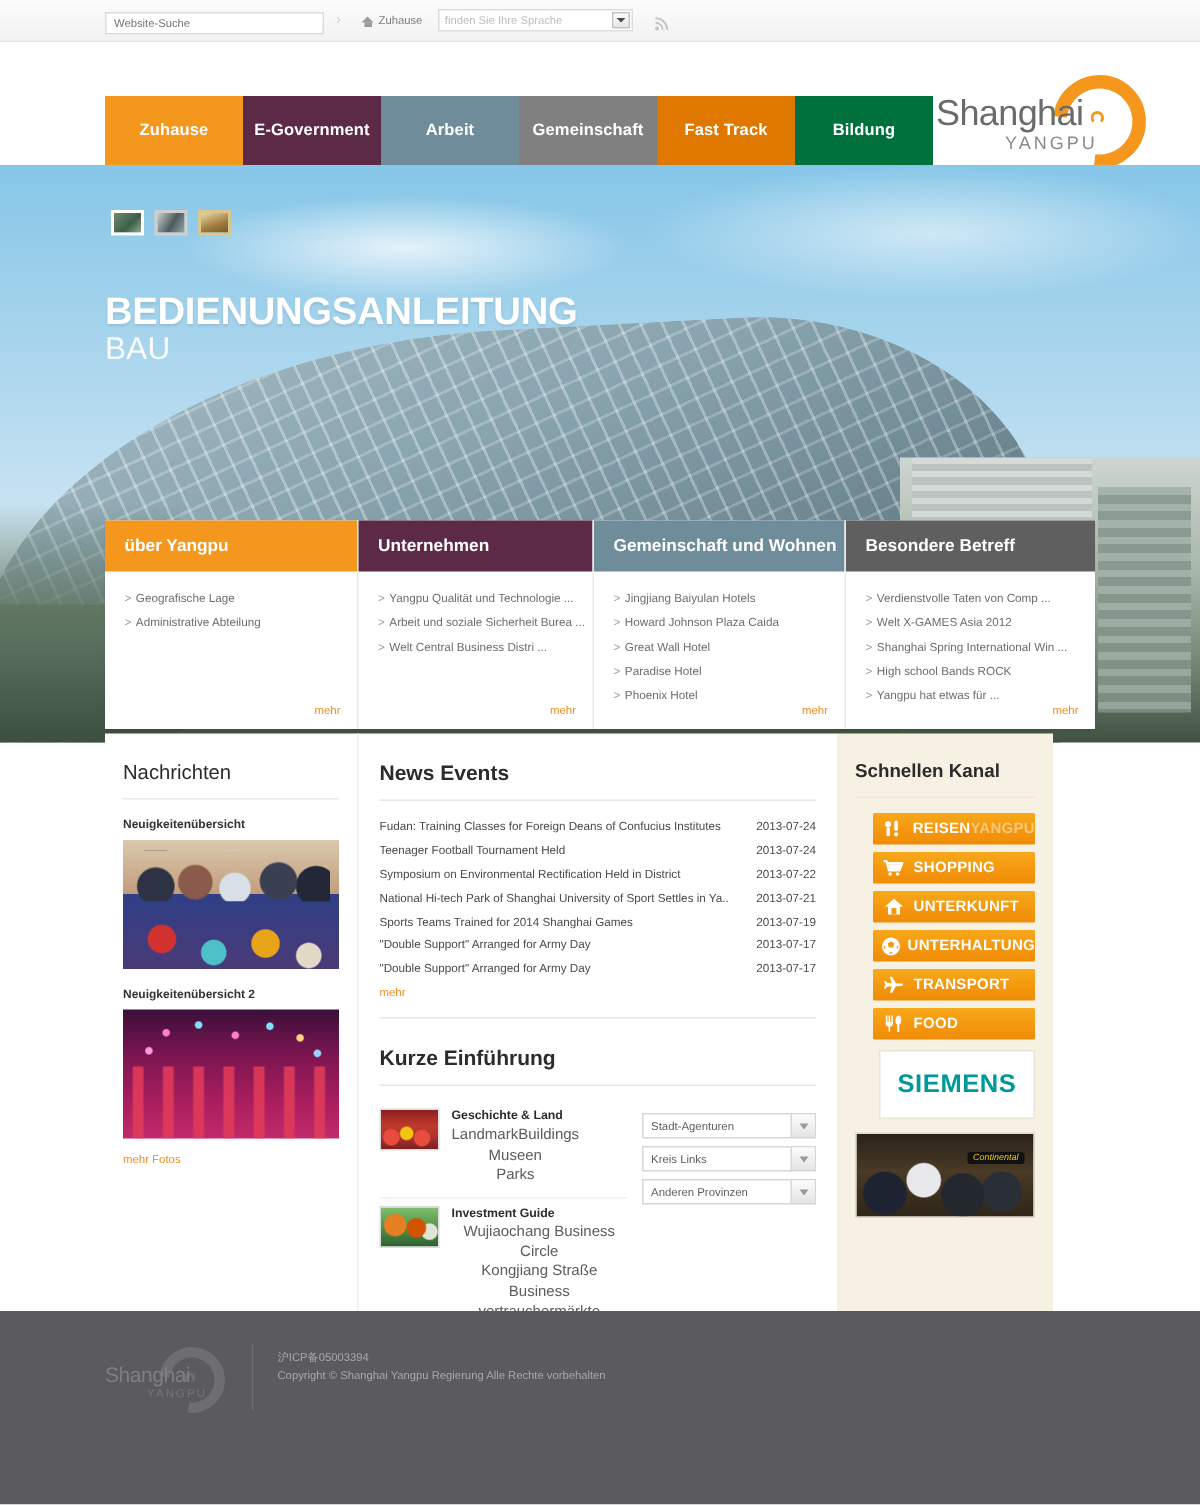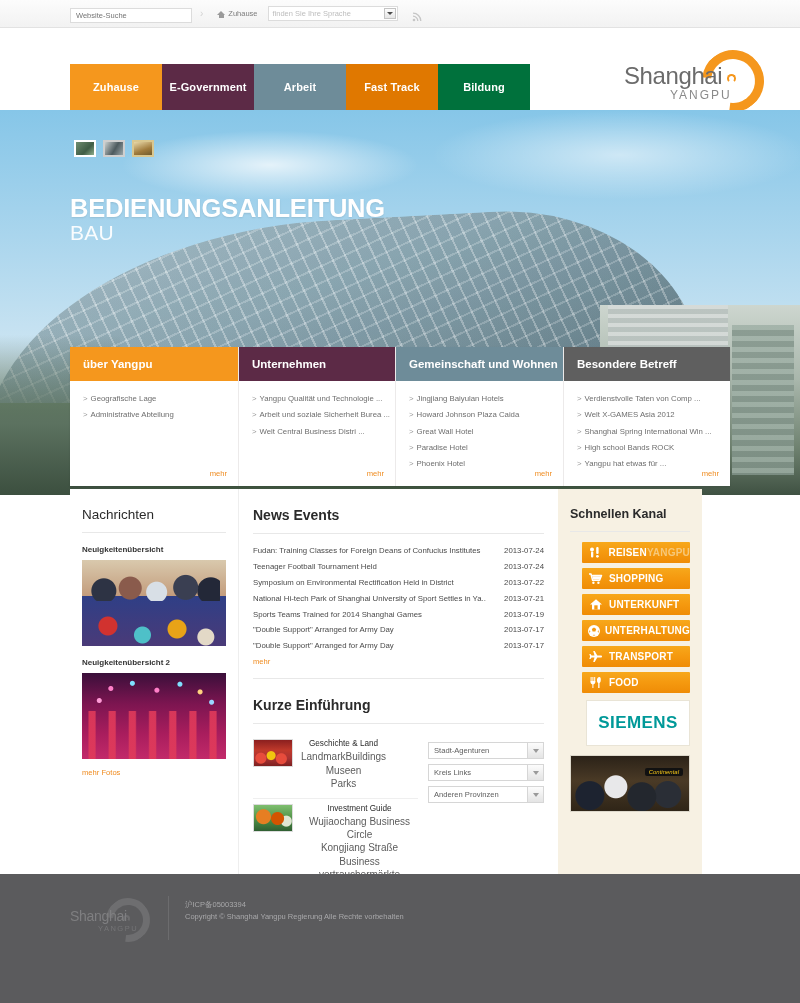--- a/index.html
+++ b/index.html
@@ -14,21 +14,21 @@
   
   .topbar {
     position: absolute; top: 0; left: 0; width: 800px; height: 28px;
     background: linear-gradient(to bottom, #fcfcfc 0%, #f2f2f2 100%);
     border-bottom: 1px solid #e2e2e2;
     display: flex; align-items: center;
   }
   .topbar-inner { display: flex; align-items: center; margin-left: 70px; gap: 6px; }
   .search-wrap { position: relative; }
   .search-input {
-    width: 122px; height: 15px; border: 1px solid #dcdcdc; background: #fff;
+    width: 146px; height: 15px; border: 1px solid #dcdcdc; background: #fff;
     font-size: 7.5px; color: #b0b0b0; padding: 0 4px 0 5px;
     font-family: "Liberation Sans", sans-serif; outline: none;
   }
   .search-arrow { font-size: 10px; color: #d3d3d3; padding: 0 2px; }
   .home-link { display: flex; align-items: center; gap: 3px; margin-left: 6px; }
   .home-icon { width: 8px; height: 8px; position: relative; display: inline-block; }
   .home-icon:before {
     content: ""; position: absolute; left: 0; top: 1px;
     border-left: 4px solid transparent; border-right: 4px solid transparent;
     border-bottom: 4px solid #9a9a9a;
@@ -269,21 +269,21 @@
   .kt2:after{content:"";display:block;height:100%;background:
       radial-gradient(circle at 25% 45%, #e67e22 0 7px, transparent 8px),
       radial-gradient(circle at 62% 52%, #d35400 0 6px, transparent 7px),
       radial-gradient(circle at 85% 62%, #dfe6d2 0 5px, transparent 6px);}
   .kt3 { background: linear-gradient(to bottom,#101428 0%, #1b2a4a 50%, #0d1020 100%); }
   .kt3:after{content:"";display:block;height:100%;background:
       radial-gradient(circle at 15% 55%, #35d0a0 0 4px, transparent 5px),
       radial-gradient(circle at 38% 48%, #ffe066 0 4px, transparent 5px),
       radial-gradient(circle at 60% 58%, #66c6ff 0 4px, transparent 5px),
       radial-gradient(circle at 82% 50%, #d36bff 0 4px, transparent 5px);}
-  .ke-title { font-size: 8.2px; font-weight: normal; color: #2b2b2b; margin-bottom: 2px; text-align: center; }
+  .ke-title { font-size: 8.2px; font-weight: bold; color: #2b2b2b; margin-bottom: 2px; }
   .ke-line { font-size: 10px; color: #5c5c5c; line-height: 1.32; cursor:pointer;text-align:center;}
   .ke-right { width: 130px; padding-top: 8px; }
   .ke-select {
     position: relative; height: 17px; border: 1px solid #d6d6d6; background: #fff;
     margin-bottom: 5px; display: flex; align-items: center; padding-left: 5px;
     font-size: 7.6px; color: #5e5e5e; cursor: pointer;
   }
   .ke-select .caret {
     position: absolute; right: 0; top: 0; bottom: 0; width: 16px;
     background: linear-gradient(to bottom,#fcfcfc,#e4e4e4);
@@ -391,20 +391,23 @@
   <div class="header">
     <div class="nav">
       <div class="nav-item" style="background:#F5971D;width:92px">
           <span>Zuhause</span>
         </div>
       <div class="nav-item" style="background:#5C2A46;width:92px">
           <span>E-Government</span>
         </div>
       <div class="nav-item" style="background:#6E8C99;width:92px">
           <span>Arbeit</span>
+        </div>
+      <div class="nav-item" style="background:#808080;width:92px">
+          <span>Gemeinschaft</span>
         </div>
       <div class="nav-item" style="background:#E07800;width:92px">
           <span>Fast Track</span>
         </div>
       <div class="nav-item" style="background:#00713C;width:92px">
           <span>Bildung</span>
         </div>
     </div>
 
     <div class="logo">

